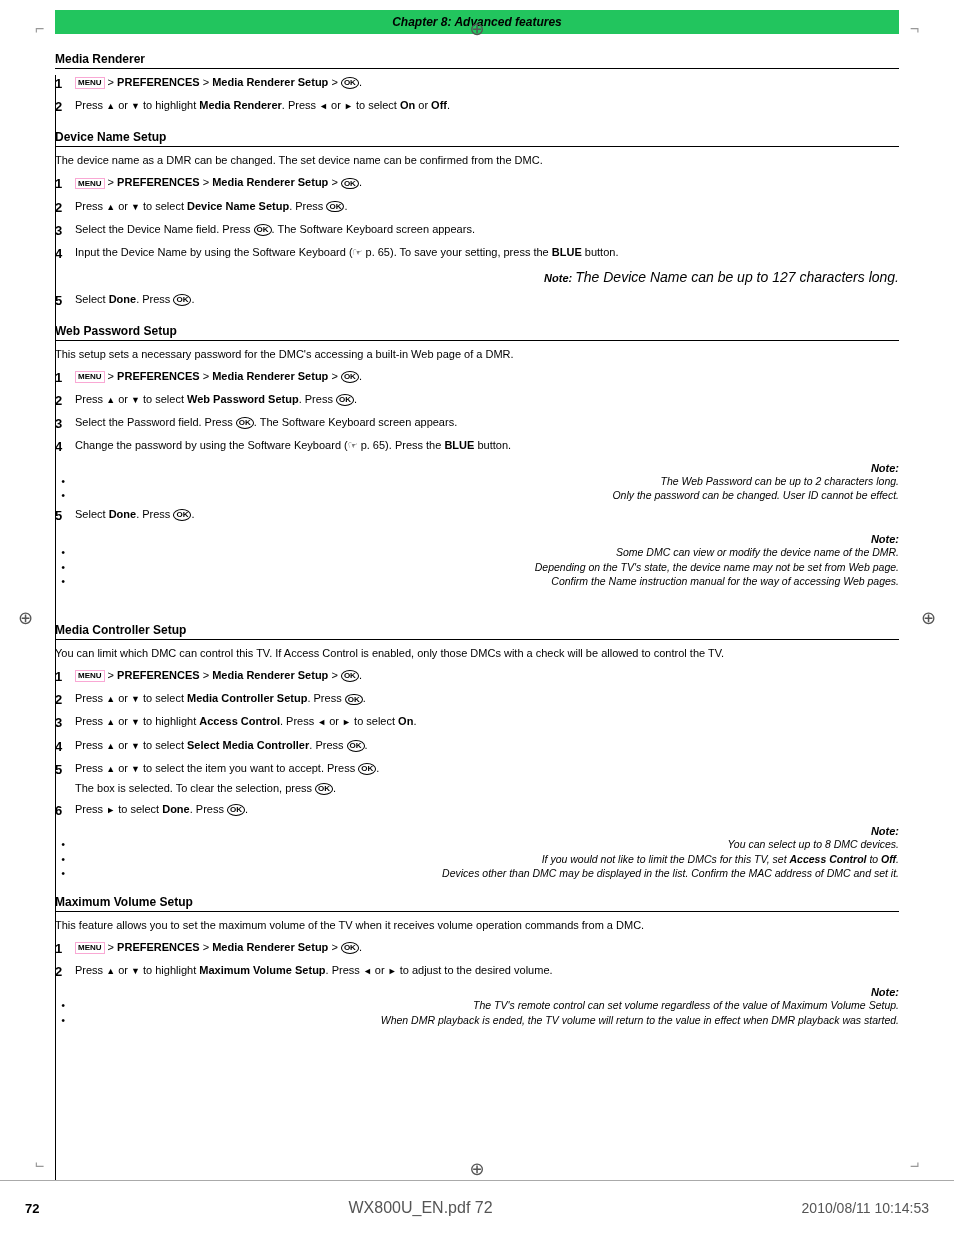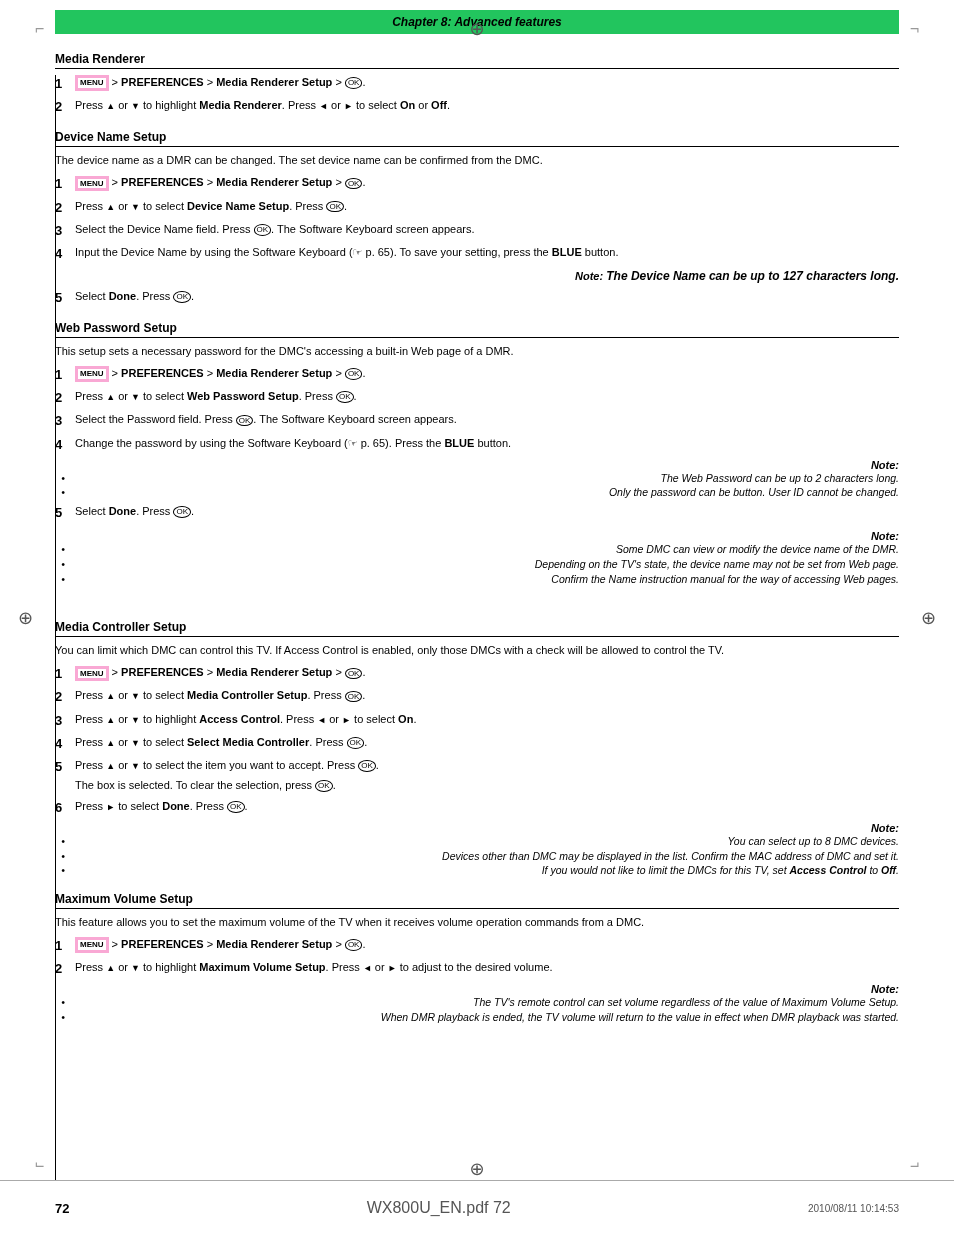--- a/index.html
+++ b/index.html
@@ -90,73 +90,73 @@
       min-width: 16px;
       margin-right: 4px;
       line-height: 1.4;
     }
     .step-content {
       flex: 1;
       line-height: 1.45;
     }
     .step-content b { font-weight: bold; }
     .note-label { font-weight: bold; font-style: italic; font-size: 11px; }
-    .note-text { font-style: italic; font-size: 12px; line-height: 1.4; font-weight: bold; }
+    .note-text { font-style: italic; font-size: 14px; line-height: 1.4; }
     .note-block { margin-top: 4px; margin-bottom: 4px; text-align: right; }
     .note-item { font-style: italic; font-size: 10.5px; line-height: 1.4; display: flex; }
     .note-item::before { content: "• "; min-width: 10px; }
     .note-item-text { flex: 1; }
     .desc-text { font-size: 11px; line-height: 1.45; margin-bottom: 6px; }
     .menu-icon {
       display: inline-block;
-      border: 3px solid #f9a8d4;
+      border: 1px solid #f9a8d4;
       font-size: 8px;
       font-weight: bold;
       padding: 0px 2px;
       vertical-align: middle;
       line-height: 1.2;
       background: #fff;
     }
     .ok-icon {
       display: inline-block;
       border: 1px solid #000;
       border-radius: 50%;
       font-size: 8px;
-      font-weight: normal;
+      font-weight: bold;
       padding: 0px 2px;
       vertical-align: middle;
       line-height: 1.2;
       background: #fff;
     }
     .arrow { display: inline; font-size: 9px; }
 
     
     .footer {
       position: absolute;
       bottom: 0;
       left: 0;
       right: 0;
       height: 55px;
       border-top: 1px solid #aaa;
       display: flex;
       align-items: center;
-      padding: 0 55px;
+      padding: 0 25px;
     }
     .page-num {
       font-weight: bold;
       font-size: 13px;
     }
     .footer-center {
       flex: 1;
       text-align: center;
       font-size: 16px;
       color: #555;
     }
     .footer-right {
-      font-size: 10px;
+      font-size: 14px;
       color: #555;
     }
     .vert-line {
       width: 1px;
       background: #000;
       position: absolute;
       left: 55px;
       top: 75px;
       bottom: 55px;
     }
@@ -277,21 +277,21 @@
             Change the password by using the Software Keyboard (☞ p. 65). Press the <b>BLUE</b> button.
           </div>
         </div>
 
         <div class="note-block">
           <span class="note-label">Note:</span>
           <div class="note-item">
               <span class="note-item-text">The Web Password can be up to 2 characters long.</span>
             </div>
           <div class="note-item">
-              <span class="note-item-text">Only the password can be button. User ID cannot be changed.</span>
+              <span class="note-item-text">Only the password can be changed. User ID cannot be effect.</span>
             </div>
         </div>
 
         <div class="step">
           <div class="step-num">5</div>
           <div class="step-content">
             Select <b>Done</b>. Press <span class="ok-icon">OK</span>.
           </div>
         </div>
 
@@ -357,24 +357,24 @@
             Press <span class="arrow">►</span> to select <b>Done</b>. Press <span class="ok-icon">OK</span>.
           </div>
         </div>
 
         <div class="note-block">
           <span class="note-label">Note:</span>
           <div class="note-item">
               <span class="note-item-text"><i>You can select up to 8 DMC devices.</i></span>
             </div>
           <div class="note-item">
+              <span class="note-item-text"><i>If you would not like to limit the DMCs for this TV, set <b>Access Control</b> to <b>Off</b>.</i></span>
+            </div>
+          <div class="note-item">
               <span class="note-item-text"><i>Devices other than DMC may be displayed in the list. Confirm the MAC address of DMC and set it.</i></span>
-            </div>
-          <div class="note-item">
-              <span class="note-item-text"><i>If you would not like to limit the DMCs for this TV, set <b>Access Control</b> to <b>Off</b>.</i></span>
             </div>
         </div>
 
         <div class="section-title">Maximum Volume Setup</div>
         <div class="desc-text">This feature allows you to set the maximum volume of the TV when it receives volume operation commands from a DMC.</div>
 
         <div class="step">
           <div class="step-num">1</div>
           <div class="step-content">
             <span class="menu-icon">MENU</span> &gt; <b>PREFERENCES</b> &gt; <b>Media Renderer Setup</b> &gt; <span class="ok-icon">OK</span>.

